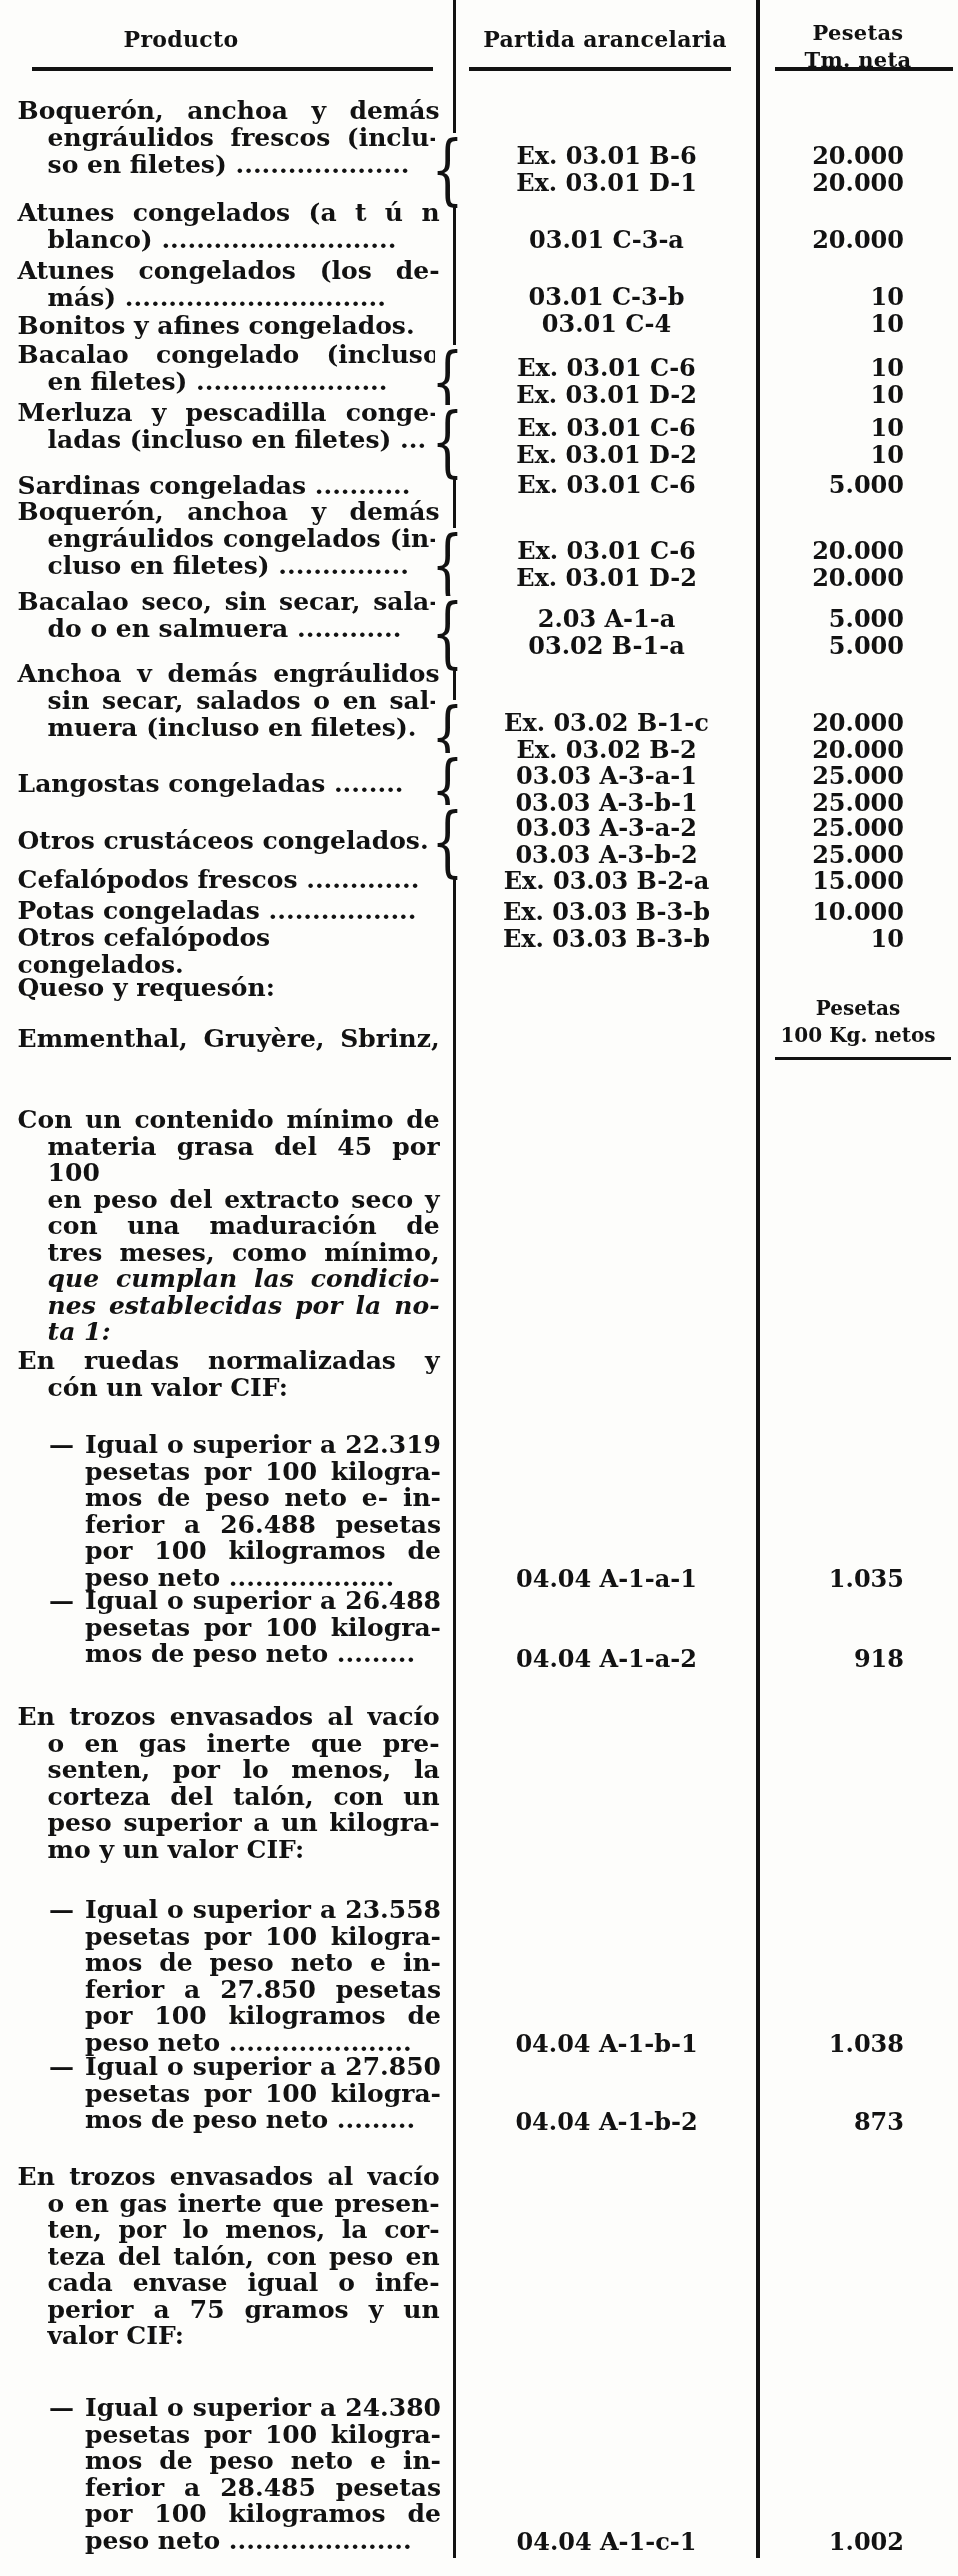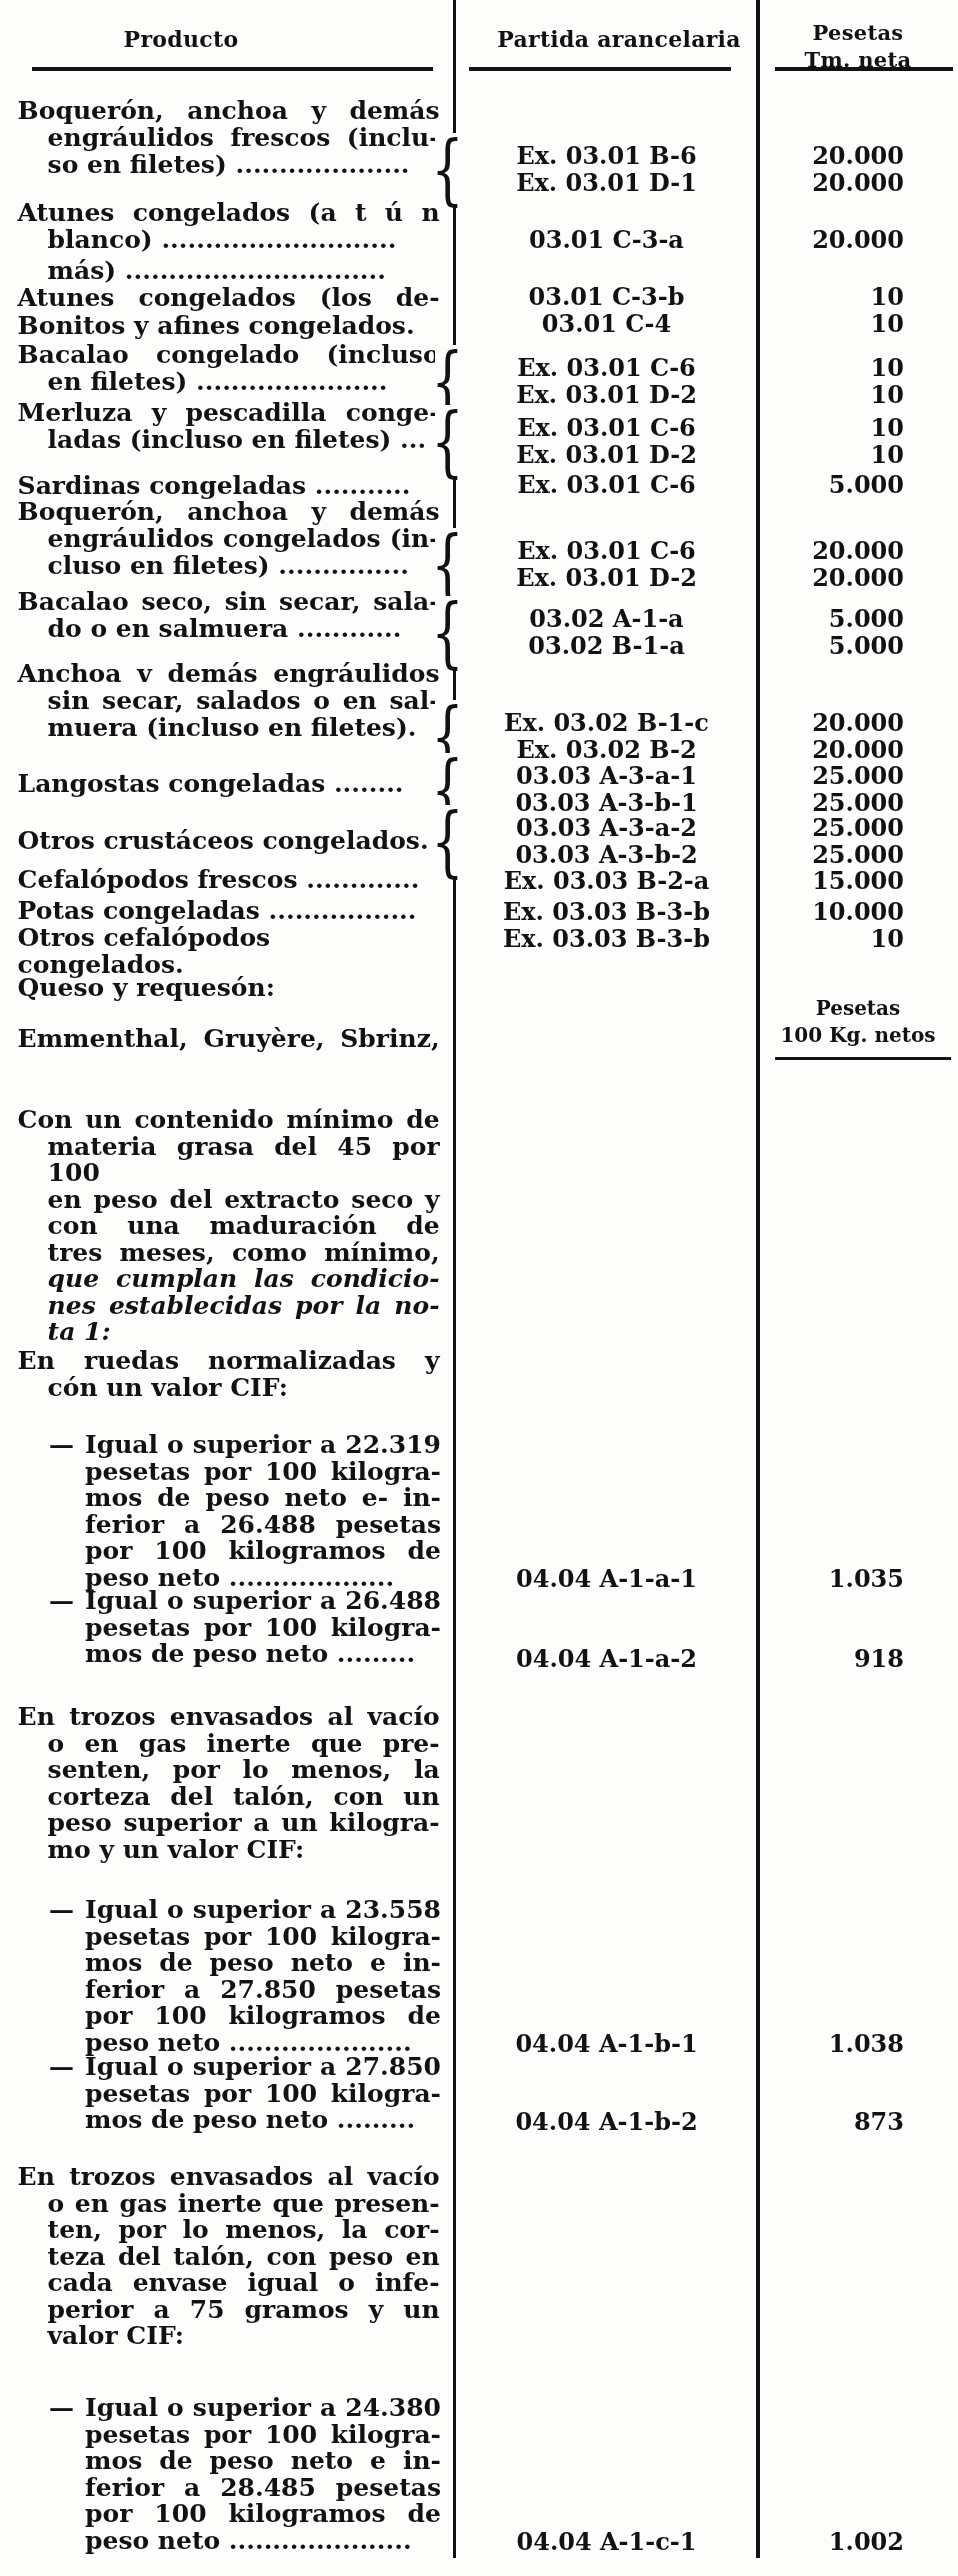--- a/index.html
+++ b/index.html
@@ -4,21 +4,21 @@
 <style>
   html,body{margin:0;padding:0;background:#fdfdfb;}
   .page{position:relative;width:958px;height:2576px;background:#fdfdfb;color:#121212;
         font-family:"DejaVu Serif","Liberation Serif",serif;font-weight:700;overflow:hidden;}
   
   .vl{position:absolute;left:453px;top:0;width:2.6px;height:2558px;background:#121212;z-index:1;}
   .vr{position:absolute;left:756px;top:0;width:4.4px;height:2558px;background:#121212;z-index:1;}
   
   .hcell{position:absolute;font-size:22px;text-align:center;letter-spacing:0.3px;z-index:2;margin-top:12px;}
   .h1{top:14px;left:26.5px;width:309px;}
-  .h2{top:14px;left:456px;width:298px;padding-left:14px;}
+  .h2{top:14px;left:456px;width:298px;}
   .h3{top:7px;left:760px;width:196px;line-height:27px;font-size:21px;}
   .hrule{position:absolute;top:67px;height:3.5px;background:#121212;z-index:2;}
   .hr1{left:32px;width:401px;}
   .hr2{left:469px;width:262px;}
   .hr3{left:775px;width:178px;}
   
   .unit{position:absolute;left:760px;top:995px;width:196px;text-align:center;
         font-size:20px;line-height:26.5px;z-index:2;}
   .unit-rule{position:absolute;left:775px;top:1057px;width:176px;height:2.6px;background:#121212;z-index:2;}
   
@@ -87,22 +87,22 @@
         <div class="ln j">Atunes congelados (a t ú n</div>
         <div class="ln ind">blanco) ...........................</div>
       </div>
       <div class="entries" style="top: 225px;">
         <div class="eline">
           <div class="code">03.01 C-3-a</div>
           <div class="val">20.000</div>
         </div>
       </div>
       <div class="tblk fish" style="top: 257px;">
+        <div class="ln j">Atunes congelados (los de-</div>
         <div class="ln ind">más) ..............................</div>
-        <div class="ln j">Atunes congelados (los de-</div>
       </div>
       <div class="entries" style="top: 282px;">
         <div class="eline">
           <div class="code">03.01 C-3-b</div>
           <div class="val">10</div>
         </div>
       </div>
       <div class="tblk fish" style="top: 312px;">
         <div class="ln">Bonitos y afines congelados.</div>
       </div>
@@ -172,21 +172,21 @@
       </div>
       <div class="brace" style="top: 528px; height: 71px;">
         <span>{</span>
       </div>
       <div class="tblk fish" style="top: 588px;">
         <div class="ln j">Bacalao seco, sin secar, sala-</div>
         <div class="ln ind">do o en salmuera ............</div>
       </div>
       <div class="entries" style="top: 604px;">
         <div class="eline">
-          <div class="code">03.02 A-1-a</div>
+          <div class="code">2.03 A-1-a</div>
           <div class="val">5.000</div>
         </div>
         <div class="eline">
           <div class="code">03.02 B-1-a</div>
           <div class="val">5.000</div>
         </div>
       </div>
       <div class="brace" style="top: 596px; height: 71px;">
         <span>{</span>
       </div>

